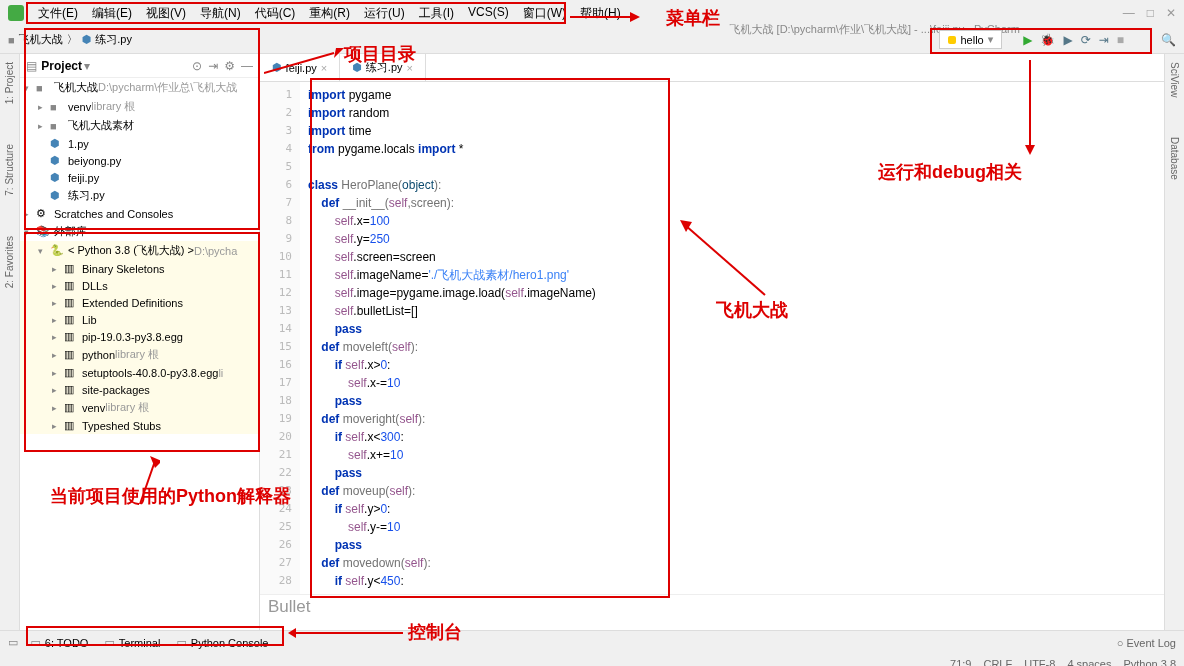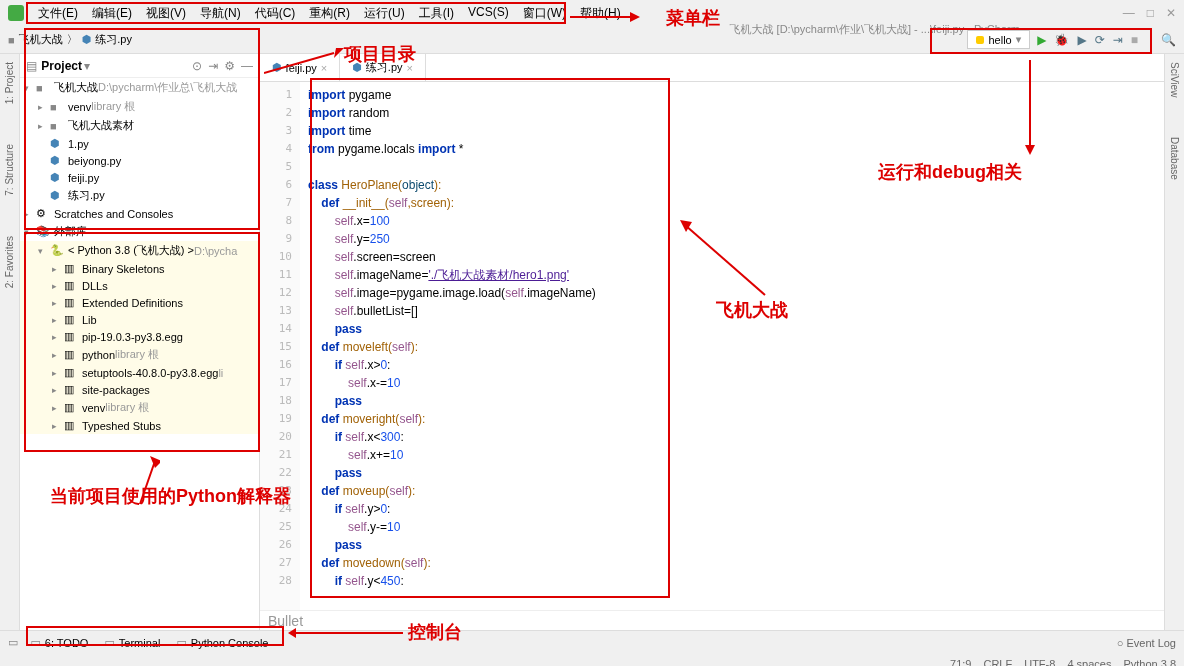--- a/index.html
+++ b/index.html
@@ -6,21 +6,21 @@
 body { width: 1184px; height: 666px; background: #f0f0f0; overflow: hidden; position: relative; font-size: 12px; }
 .titlebar { height: 26px; background: #f0f0f0; display: flex; align-items: center; padding: 0 8px; }
 .titlebar .icon { width: 16px; height: 16px; background: #4a4; border-radius: 3px; margin-right: 8px; }
 .menubar { display: flex; gap: 2px; }
 .menubar span { padding: 2px 6px; cursor: pointer; }
 .title-text { margin-left: auto; color: #888; font-size: 11px; margin-top: 32px; }
 .win-controls { margin-left: auto; display: flex; gap: 12px; color: #999; }
 
 .topbar { height: 28px; background: #f0f0f0; display: flex; align-items: center; padding: 0 8px; border-bottom: 1px solid #ddd; }
 .breadcrumb { display: flex; align-items: center; gap: 4px; font-size: 11px; }
-.run-area { margin-left: auto; display: flex; align-items: center; gap: 7px; }
+.run-area { margin-left: auto; display: flex; align-items: center; gap: 21px; }
 .run-select { border: 1px solid #ccc; padding: 2px 8px; font-size: 11px; background: #fff; display: flex; align-items: center; gap: 4px; }
 .run-select .dot { width: 8px; height: 8px; background: #fc0; border-radius: 2px; }
 .run-icons { display: flex; gap: 8px; color: #578; align-items: center; }
 .run-icons .play { color: #3a3; }
 
 .main { display: flex; height: 576px; }
 .leftbar { width: 20px; background: #f0f0f0; border-right: 1px solid #ddd; display: flex; flex-direction: column; align-items: center; padding-top: 8px; gap: 40px; }
 .leftbar span { writing-mode: vertical-rl; transform: rotate(180deg); font-size: 10px; color: #666; cursor: pointer; }
 
 .rightbar { width: 20px; background: #f0f0f0; border-left: 1px solid #ddd; display: flex; flex-direction: column; align-items: center; padding-top: 8px; gap: 40px; }
@@ -44,24 +44,24 @@
 .tab { padding: 4px 12px; border-right: 1px solid #ddd; display: flex; align-items: center; gap: 4px; font-size: 11px; cursor: pointer; }
 .tab .pyico { color: #4584b6; }
 .tab .close { color: #aaa; }
 .code-area { flex: 1; display: flex; overflow: auto; }
 .gutter { width: 40px; background: #fafafa; text-align: right; padding: 4px 8px 0 0; color: #bbb; font-size: 11px; line-height: 18px; font-family: "Consolas", monospace; }
 .code { flex: 1; padding: 4px 8px; font-family: "Consolas", monospace; font-size: 12px; line-height: 18px; white-space: pre; }
 .kw { color: #0033b3; font-weight: bold; }
 .builtin { color: #0c4a6e; }
 .self { color: #94558d; }
 .num { color: #1750eb; }
-.str { color: #4c1d95; text-decoration: underline; }
+.str { color: #3b82f6; }
 .ident { color: #000; }
-.decl { color: #a16207; }
-.crumb-bar { height: 20px; padding: 2px 8px; color: #999; font-size: 14px; border-top: 1px solid #eee; }
+.decl { color: #737373; }
+.crumb-bar { height: 36px; padding: 2px 8px; color: #999; font-size: 17px; border-top: 1px solid #eee; }
 
 .bottombar { height: 24px; background: #f0f0f0; border-top: 1px solid #ddd; display: flex; align-items: center; padding: 0 8px; font-size: 11px; }
 .bottombar .tool-btn { margin-right: 16px; cursor: pointer; display: flex; align-items: center; gap: 4px; }
 .bottombar .status { margin-left: auto; display: flex; gap: 12px; color: #666; }
 
 .annotation { position: absolute; color: #d00; font-size: 18px; font-weight: bold; pointer-events: none; }
 .redbox { position: absolute; border: 2px solid #d00; pointer-events: none; }
 .arrow-svg { position: absolute; pointer-events: none; }
 </style>
 </head>

